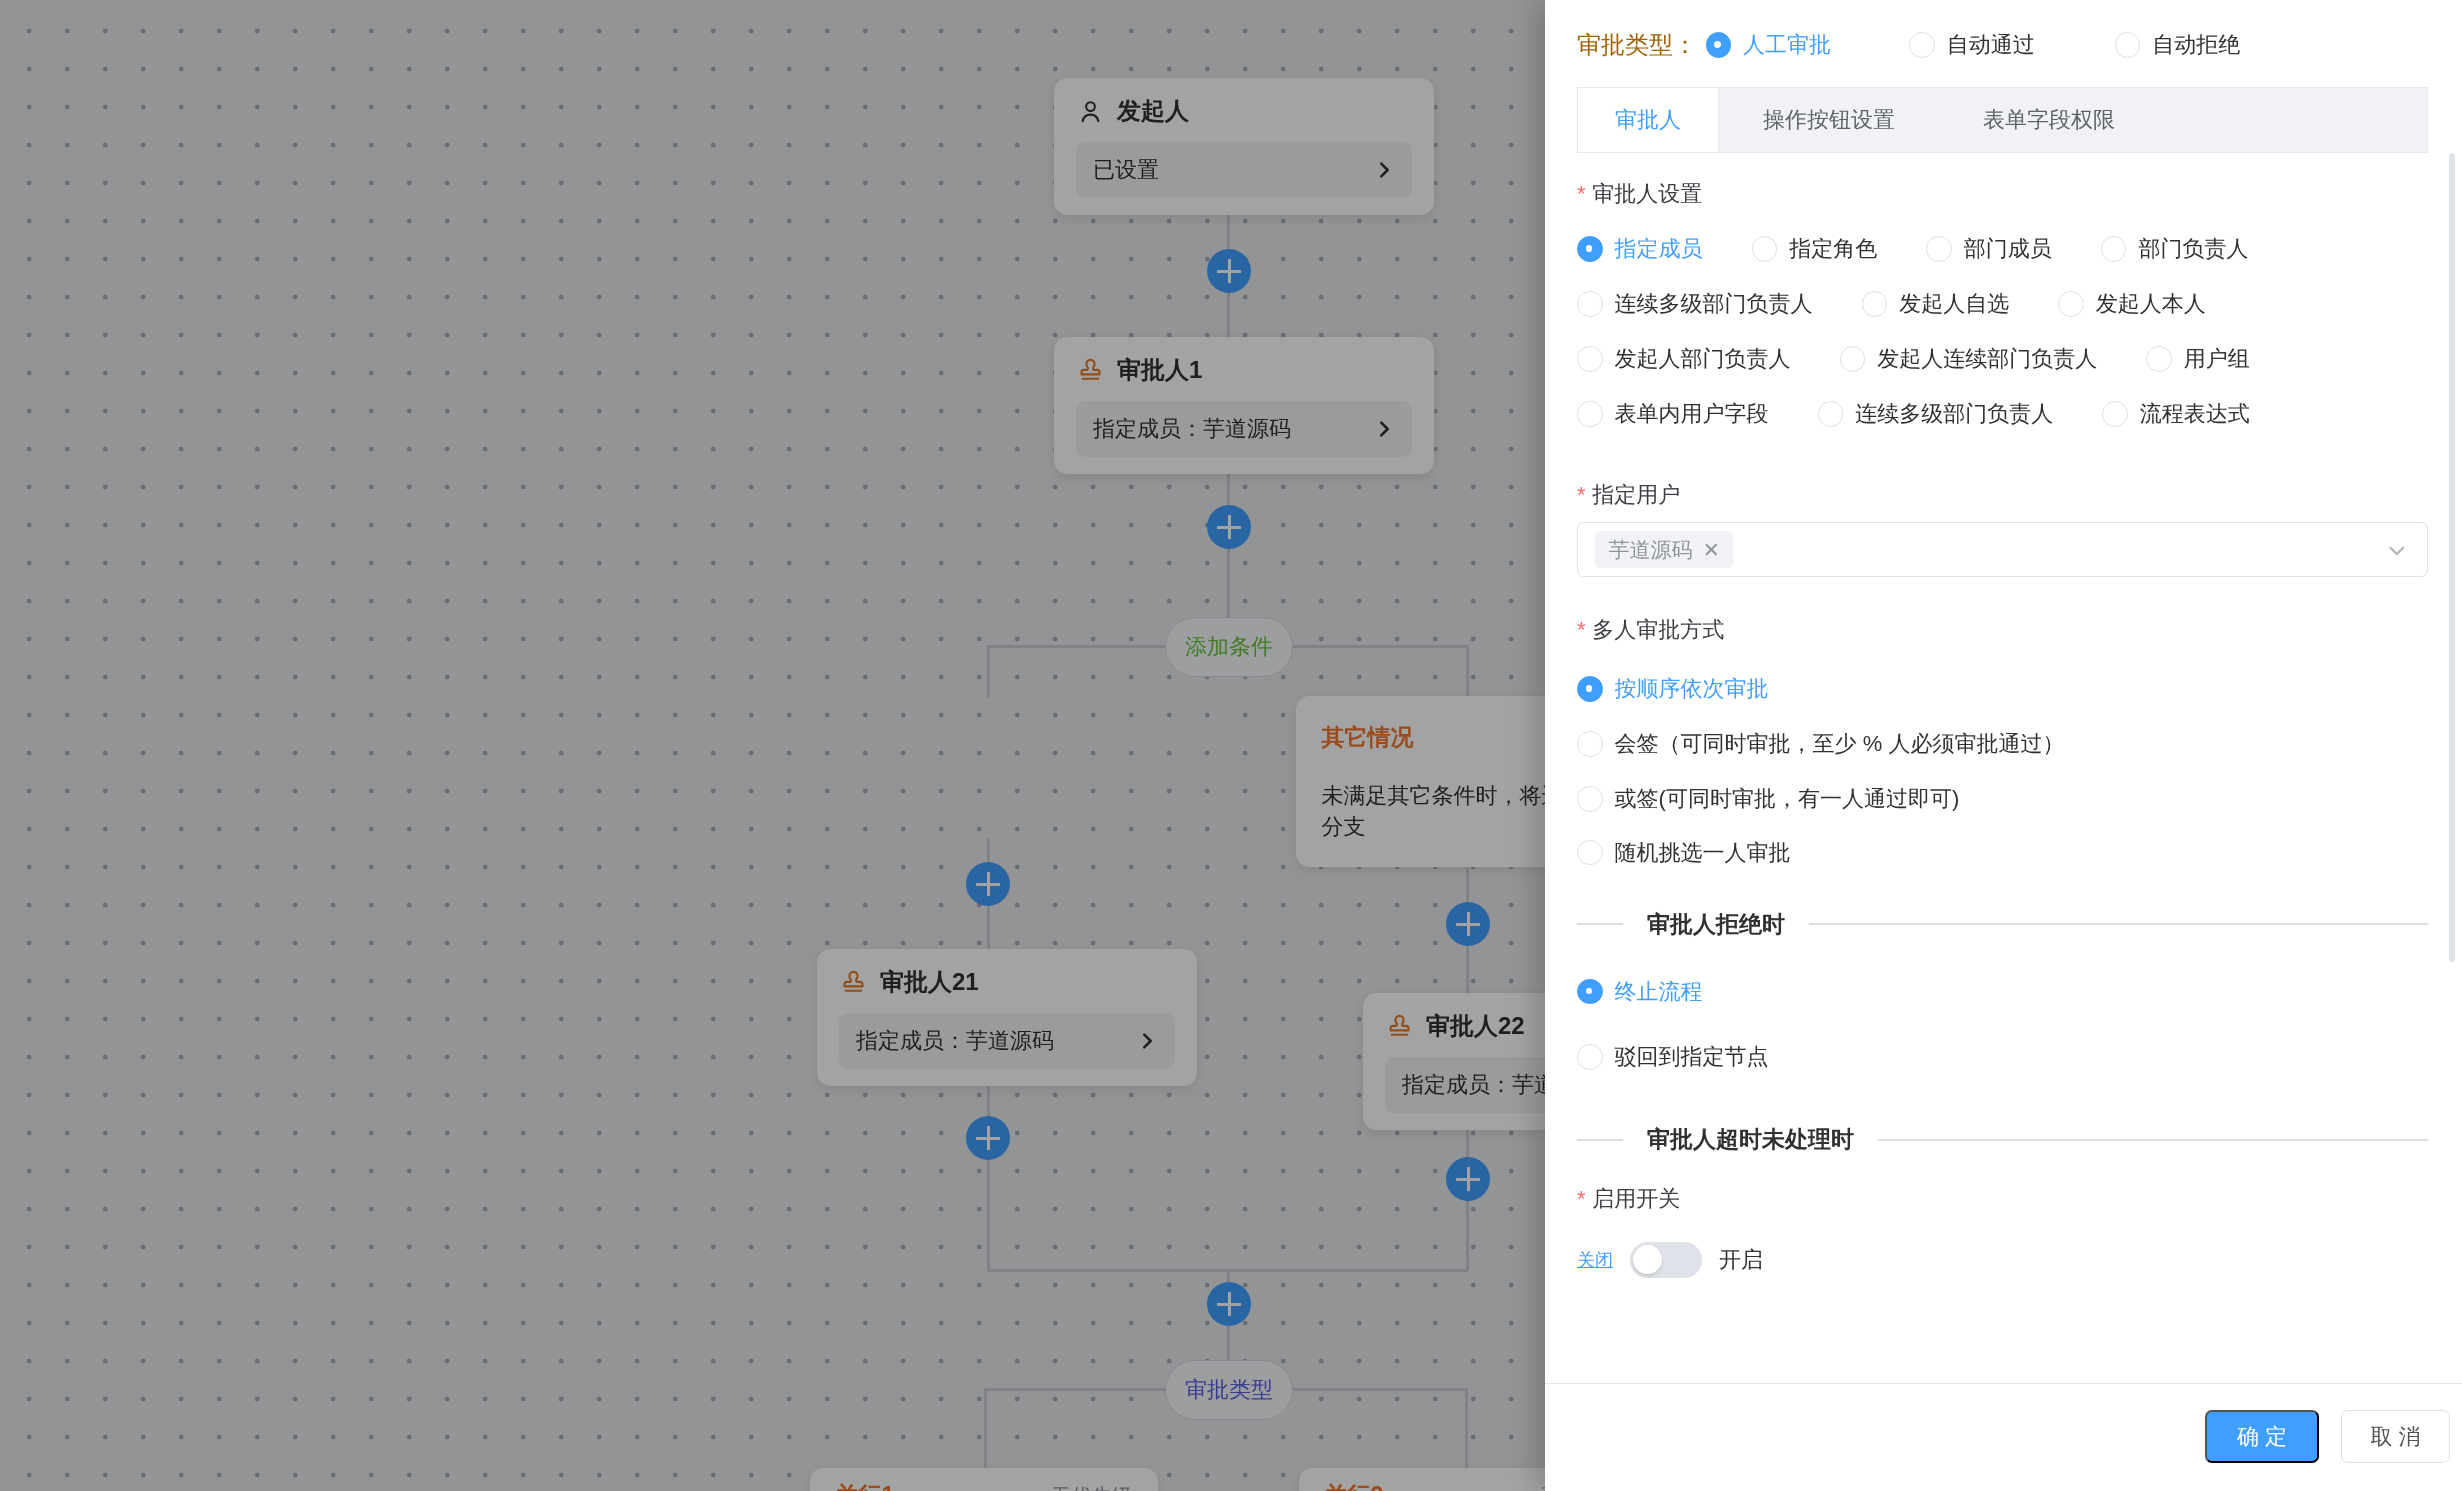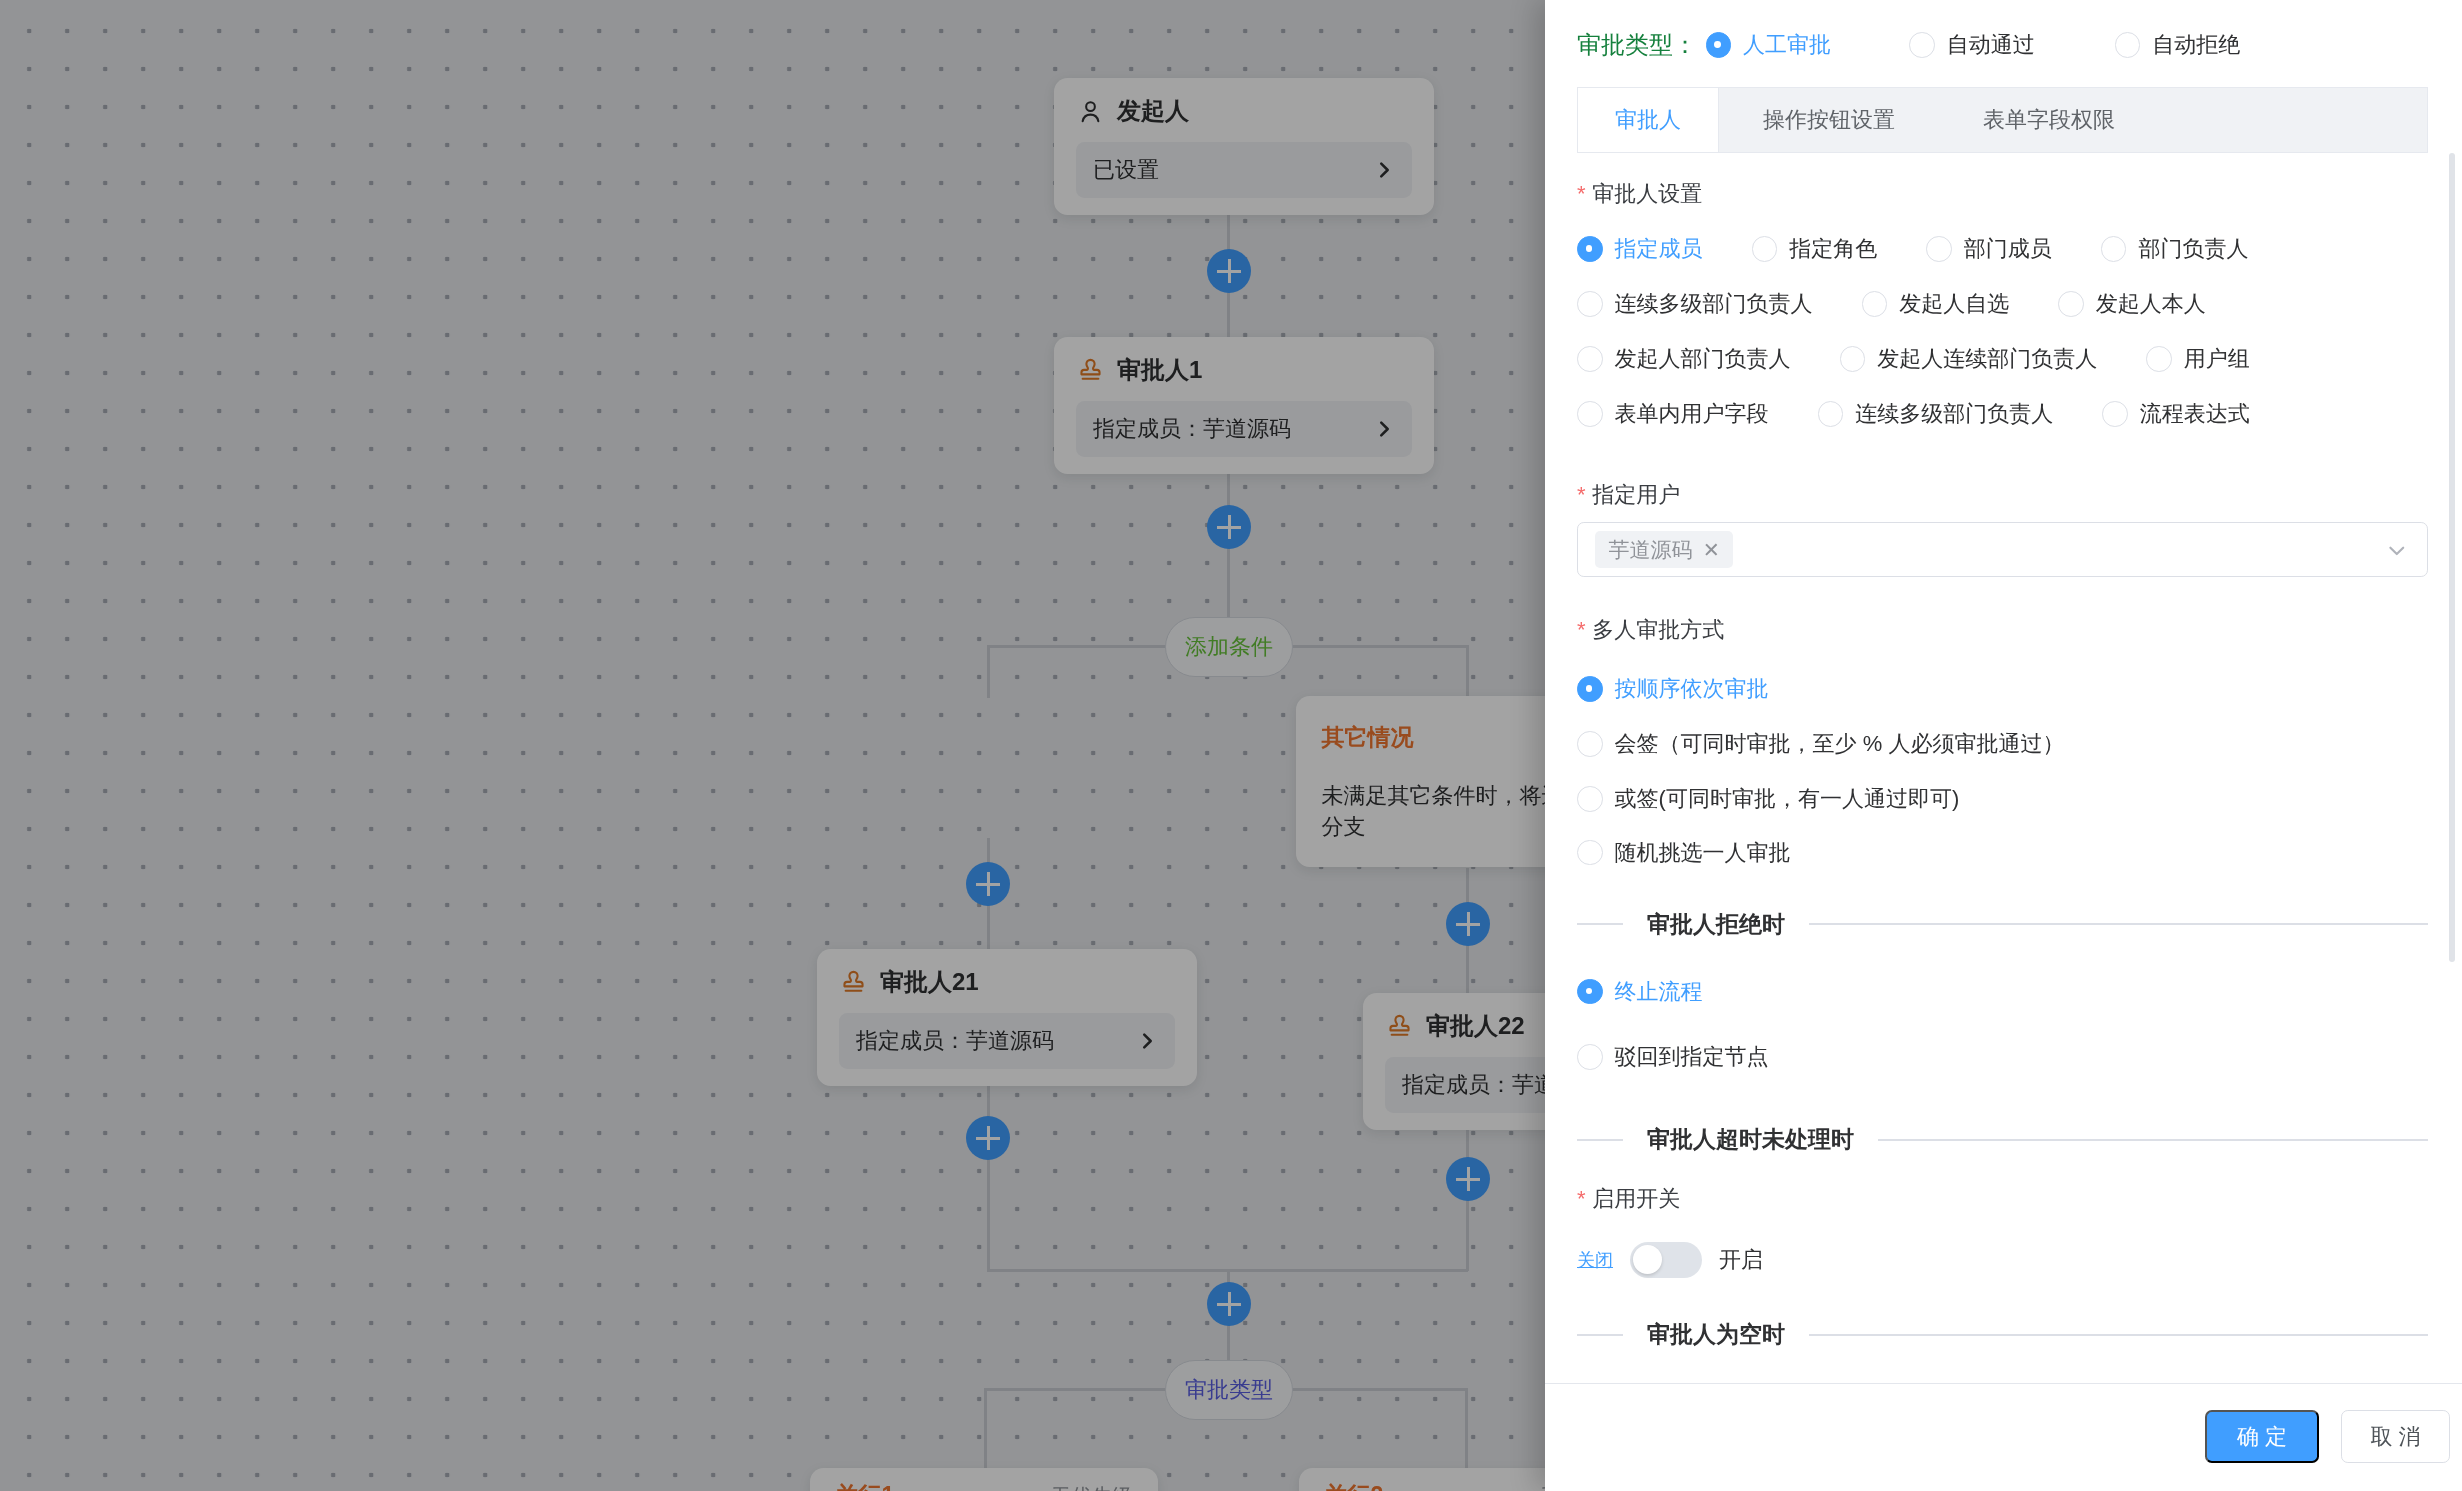--- a/index.html
+++ b/index.html
@@ -45,21 +45,21 @@
   .pill.green { color:#67c23a; }
   .pill.violet { color:#5a5fe0; }
 
   
   .overlay { position:absolute; inset:0; background:rgba(0,0,0,.36); z-index:10; }
 
   
   .drawer { position:absolute; top:0; right:0; width:917px; height:1491px; background:#fff;
     z-index:20; box-shadow:-10.2px 0 25.6px rgba(0,0,0,.18); display:flex; flex-direction:column; }
   .dw-header { height:73px; padding:17px 34px 0 32px; display:flex; align-items:center; }
-  .dw-header .hlabel { font-size:24px; color:#15803d; margin-right:8.5px; }
+  .dw-header .hlabel { font-size:24px; color:#a16207; margin-right:8.5px; }
 
   .radio { display:inline-flex; align-items:center; cursor:pointer; }
   .rdot { width:25.6px; height:25.6px; border-radius:50%; border:1.7px solid #dcdfe6;
     background:#fff; margin-right:12px; flex:0 0 25.6px; position:relative; }
   .rdot.sel { border-color:#409eff; background:#409eff; }
   .rdot.sel::after { content:""; position:absolute; left:7.7px; top:7.7px; width:6.8px; height:6.8px;
     border-radius:50%; background:#fff; }
   .rlabel { font-size:22px; color:#303133; white-space:nowrap; }
   .rlabel.blue { color:#409eff; }
 
@@ -417,25 +417,20 @@
     </div>
 
     <div class="switch-row mt30">
       <span class="sw-off">关闭</span>
       <div class="toggle">
         <div class="knob"></div>
       </div>
       <span class="sw-on">开启</span>
     </div>
 
-    <div class="divider mt44">
-      <span class="dashL"></span>
-      <span class="dtitle">审批人为空时</span>
-      <span class="dashR"></span>
-    </div>
   </div>
 
   <div class="dw-scrollthumb"></div>
 
   <div class="dw-footer">
     <button class="btn primary">确 定</button>
     <button class="btn plain">取 消</button>
   </div>
 </aside>
 

